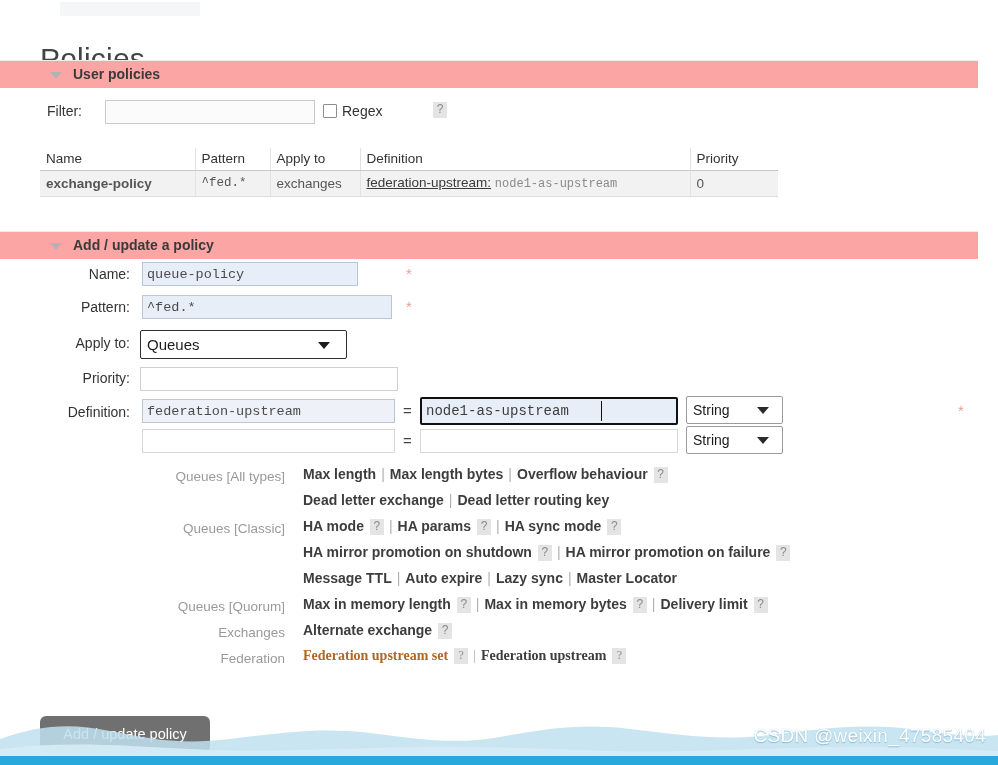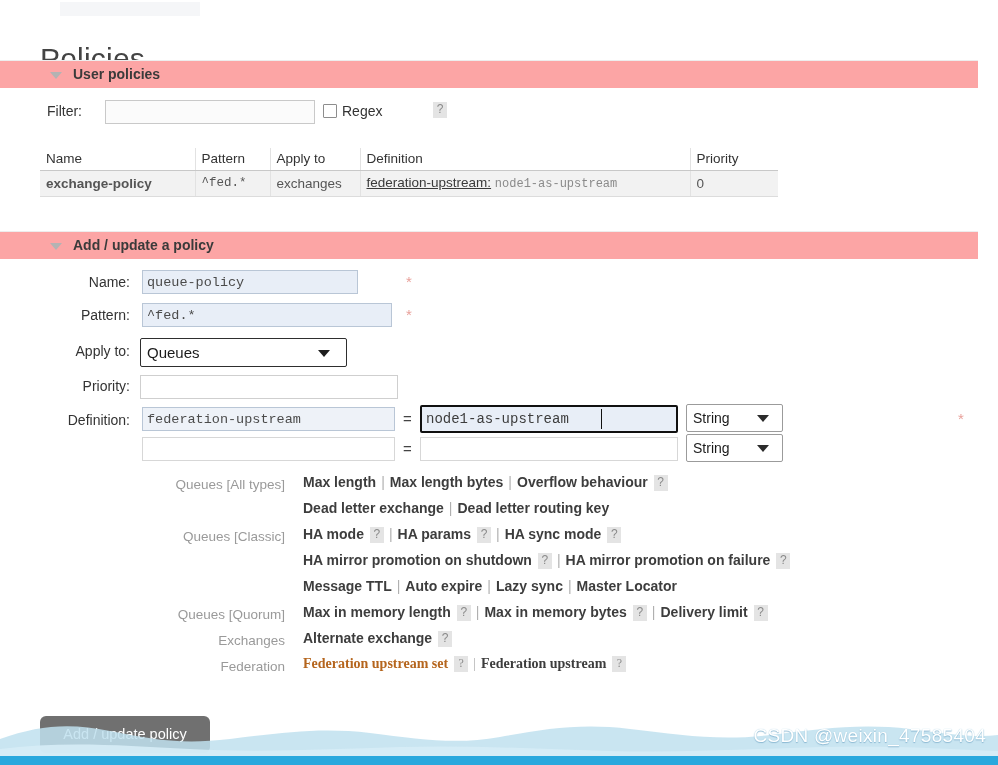--- a/index.html
+++ b/index.html
@@ -108,21 +108,21 @@
   .def-key { color: #3a3a3a; text-decoration: underline; }
   .def-val { font-family: "Liberation Mono", monospace; font-size: 12px; color: #8a8a8a; }
 
   .col-name { width: 155px; }
   .col-pattern { width: 75px; }
   .col-apply { width: 90px; }
   .col-def { width: 330px; margin-left: 8px; }
   .col-prio { width: 88px; }
 
   
-  .form { position: absolute; left: 0; top: 270px; width: 998px; }
+  .form { position: absolute; left: 0; top: 262px; width: 998px; }
   .form-row { position: relative; height: 33px; }
   .form-label {
     position: absolute; right: 0; top: 4px;
     width: 130px; text-align: right;
     font-size: 14px; color: #333;
     padding-right: 8px;
   }
   .lbl-wrap { position: absolute; left: 0; top: 0; width: 138px; height: 33px; }
 
   .txt-input {

